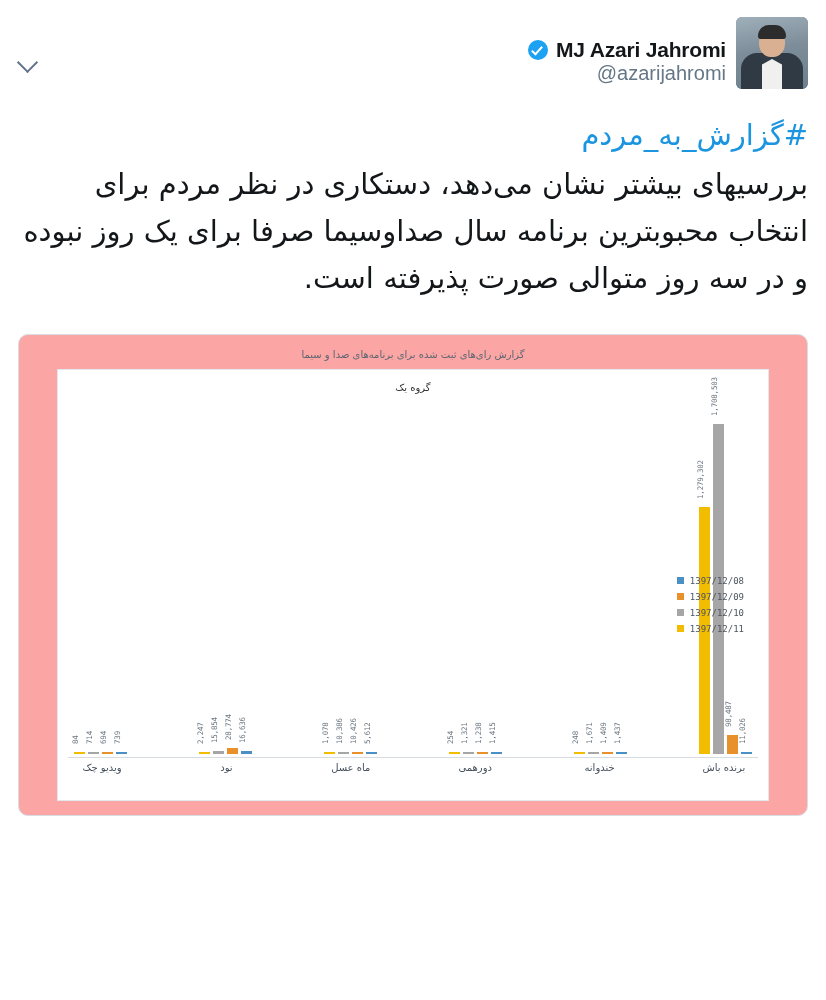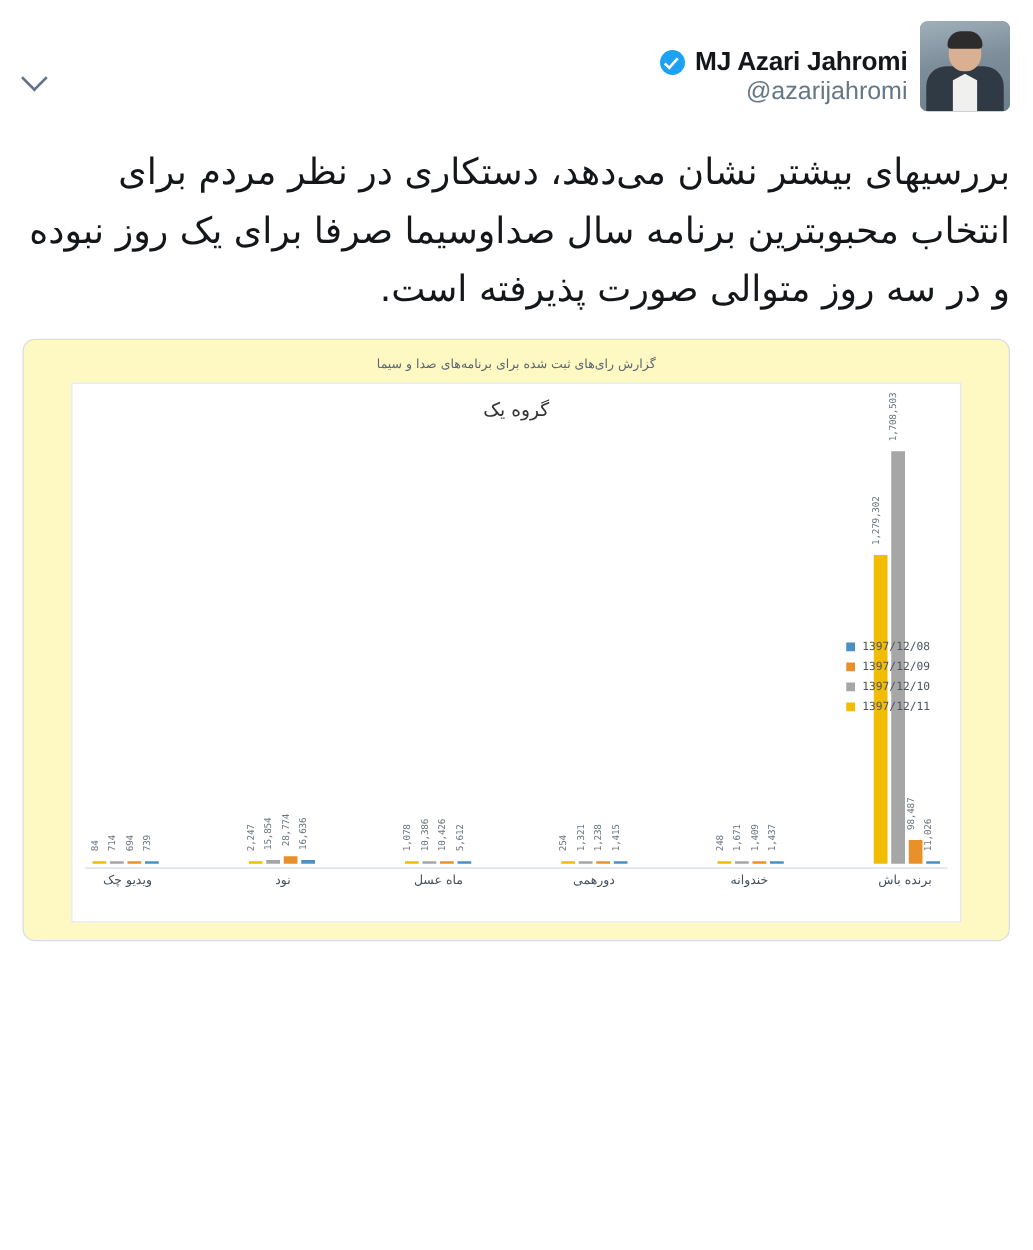--- a/index.html
+++ b/index.html
@@ -148,24 +148,24 @@
     color: #1b95e0;
     display: block;
   }
   .tweet-text {
     display: block;
     margin-top: 2px;
   }
 
   
   .chart-card {
-    margin: 8px 18px 0 18px;
+    margin: 24px 18px 0 18px;
     border: 1px solid #d7dde2;
     border-radius: 10px;
-    background: #fef9c3;
+    background: #fca5a5;
     height: 482px;
     box-sizing: border-box;
     position: relative;
     overflow: hidden;
   }
   .chart-title {
     direction: rtl;
     text-align: center;
     font-family: "DejaVu Sans", sans-serif;
     font-size: 10px;
@@ -178,21 +178,21 @@
     right: 38px;
     top: 34px;
     bottom: 14px;
     border: 1px solid #e3e8ec;
     background: #fff;
   }
   .group-label {
     direction: rtl;
     text-align: center;
     font-family: "DejaVu Sans", sans-serif;
-    font-size: 15px;
+    font-size: 10px;
     color: #333;
     padding-top: 12px;
   }
 
   .plot {
     position: absolute;
     left: 10px;
     right: 10px;
     top: 44px;
     bottom: 46px;
@@ -309,20 +309,21 @@
   <div class="avatar">
     <div class="sky"></div>
     <div class="body"></div>
     <div class="shirt"></div>
     <div class="head"></div>
     <div class="hair"></div>
   </div>
 </div>
 
 <div class="tweet-body">
+  <span class="hashtag">#گزارش_به_مردم</span>
   <span class="tweet-text">بررسیهای بیشتر نشان می‌دهد، دستکاری در نظر مردم برای انتخاب محبوبترین برنامه سال صداوسیما صرفا برای یک روز نبوده و در سه روز متوالی صورت پذیرفته است.</span>
 </div>
 
 <div class="chart-card">
   <div class="chart-title">گزارش رای‌های ثبت شده برای برنامه‌های صدا و سیما</div>
   <div class="chart-inner">
     <div class="group-label">گروه یک</div>
 
     <div class="plot" id="bars-container">
       <div class="groups" id="groups">

